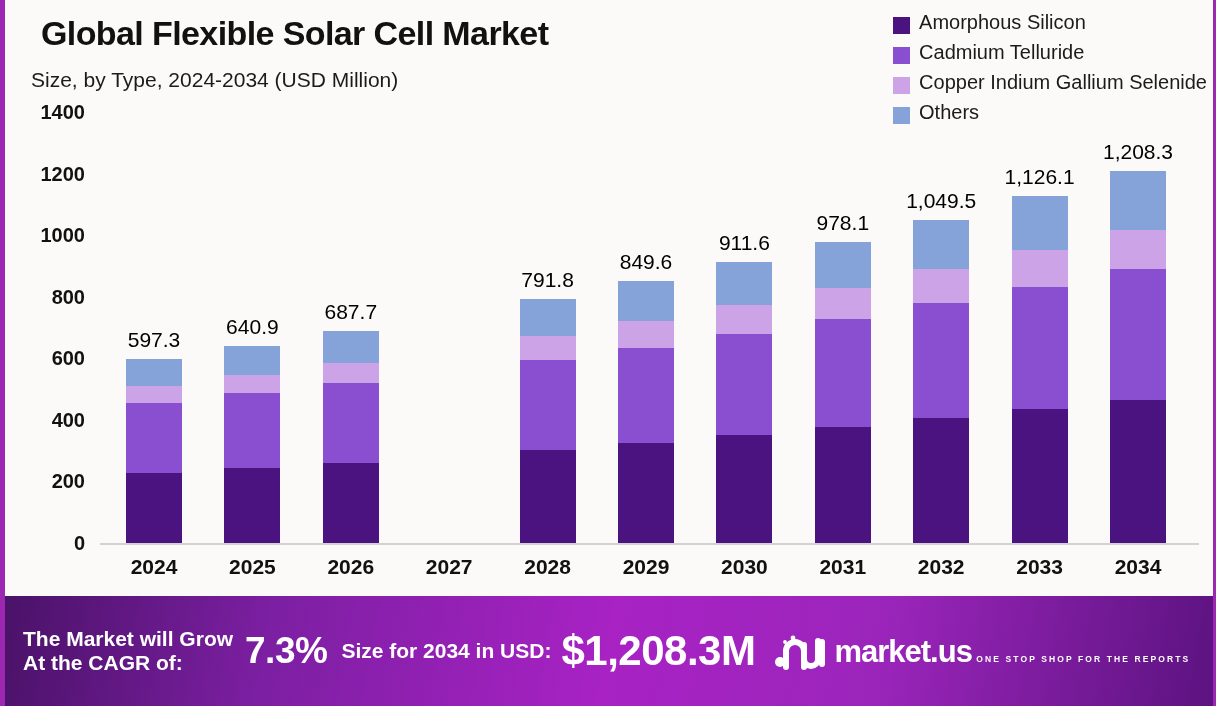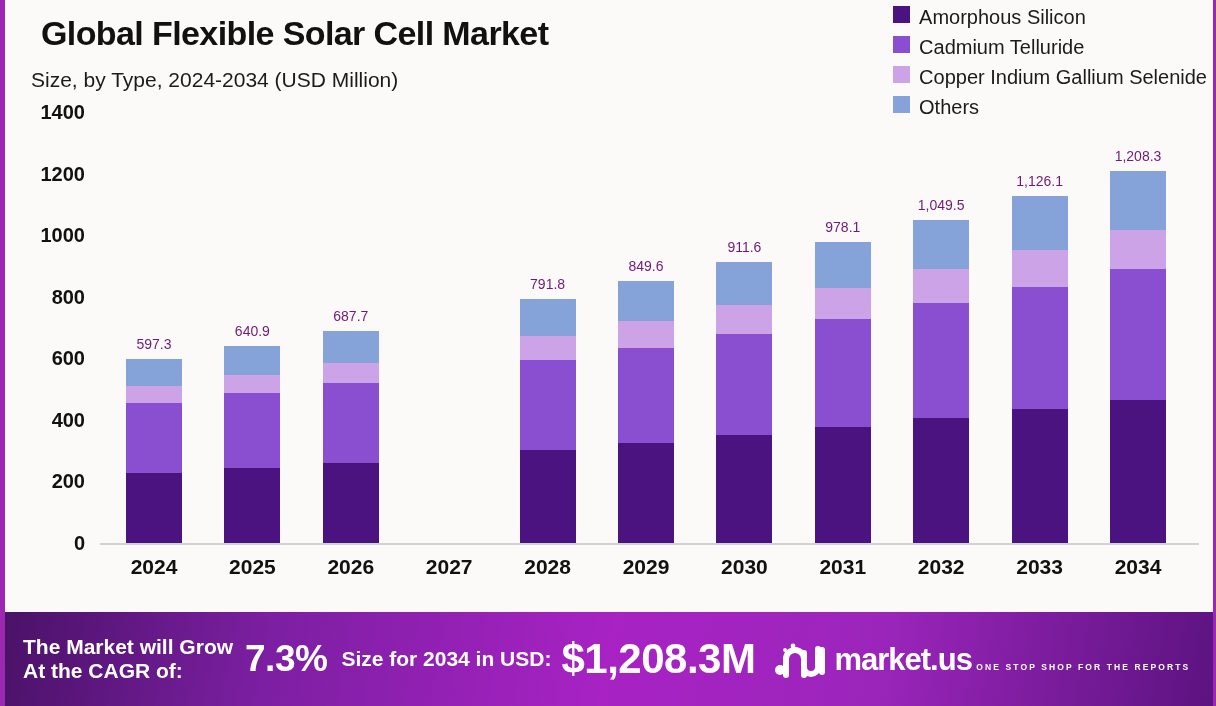--- a/index.html
+++ b/index.html
@@ -25,21 +25,21 @@
     color: #111; white-space: nowrap; margin-left: 14px;
   }
   .subtitle {
     position: absolute; left: 26px; top: 68px;
     font-size: 21px; font-weight: 400; color: #1b1b1b; white-space: nowrap;
   }
   .legend {
     position: absolute; right: 6px; top: 6px;
     display: flex; flex-direction: column; gap: 2px;
   }
-  .legend-item { display: flex; align-items: flex-start; gap: 9px; height: 28px; padding-left: 12px; }
+  .legend-item { display: flex; align-items: flex-end; gap: 9px; height: 28px; padding-left: 12px; }
   .legend-swatch { width: 17px; height: 17px; flex: none; }
   .legend-label { font-size: 20px; color: #1b1b1b; white-space: nowrap; }
 
   
   .chart-area { position: relative; flex: 1 1 auto; }
   .axis-line {
     position: absolute; left: 95px; right: 14px; top: 431px; height: 2px;
     background: #d2d2d2;
   }
   .ytick {
@@ -52,33 +52,33 @@
     position: absolute; left: 95px; right: 14px; top: 0; height: 431px;
   }
   .bar-group {
     position: absolute; bottom: 0; width: 56px;
     display: flex; flex-direction: column; justify-content: flex-end;
   }
   .seg { width: 100%; }
   .bar-value {
     position: absolute; bottom: 100%; left: 50%;
     transform: translateX(-50%); margin-bottom: 7px;
-    font-size: 14px; color: #701a75; white-space: nowrap;
+    font-size: 21px; color: #000000; white-space: nowrap;
   }
   .xlabels {
     position: absolute; left: 95px; right: 14px; top: 443px; height: 40px;
   }
   .xlabel {
     position: absolute; width: 56px; text-align: center;
     font-size: 21px; font-weight: 800; color: #111;
   }
 
   
   .banner {
-    flex: none; height: 94px; position: relative;
+    flex: none; height: 110px; position: relative;
     background: linear-gradient(100deg,#4a1268 0%, #7c1fa2 22%, #a822c4 50%, #9b25bb 72%, #5c1380 100%);
     display: flex; align-items: center; overflow: hidden;
   }
   .banner-block { display: flex; align-items: center; }
   .banner-text {
     color: #fff; font-size: 21px; font-weight: 800; line-height: 1.16;
     white-space: nowrap;
   }
   .banner-big {
     color: #fff; font-weight: 800; white-space: nowrap;

